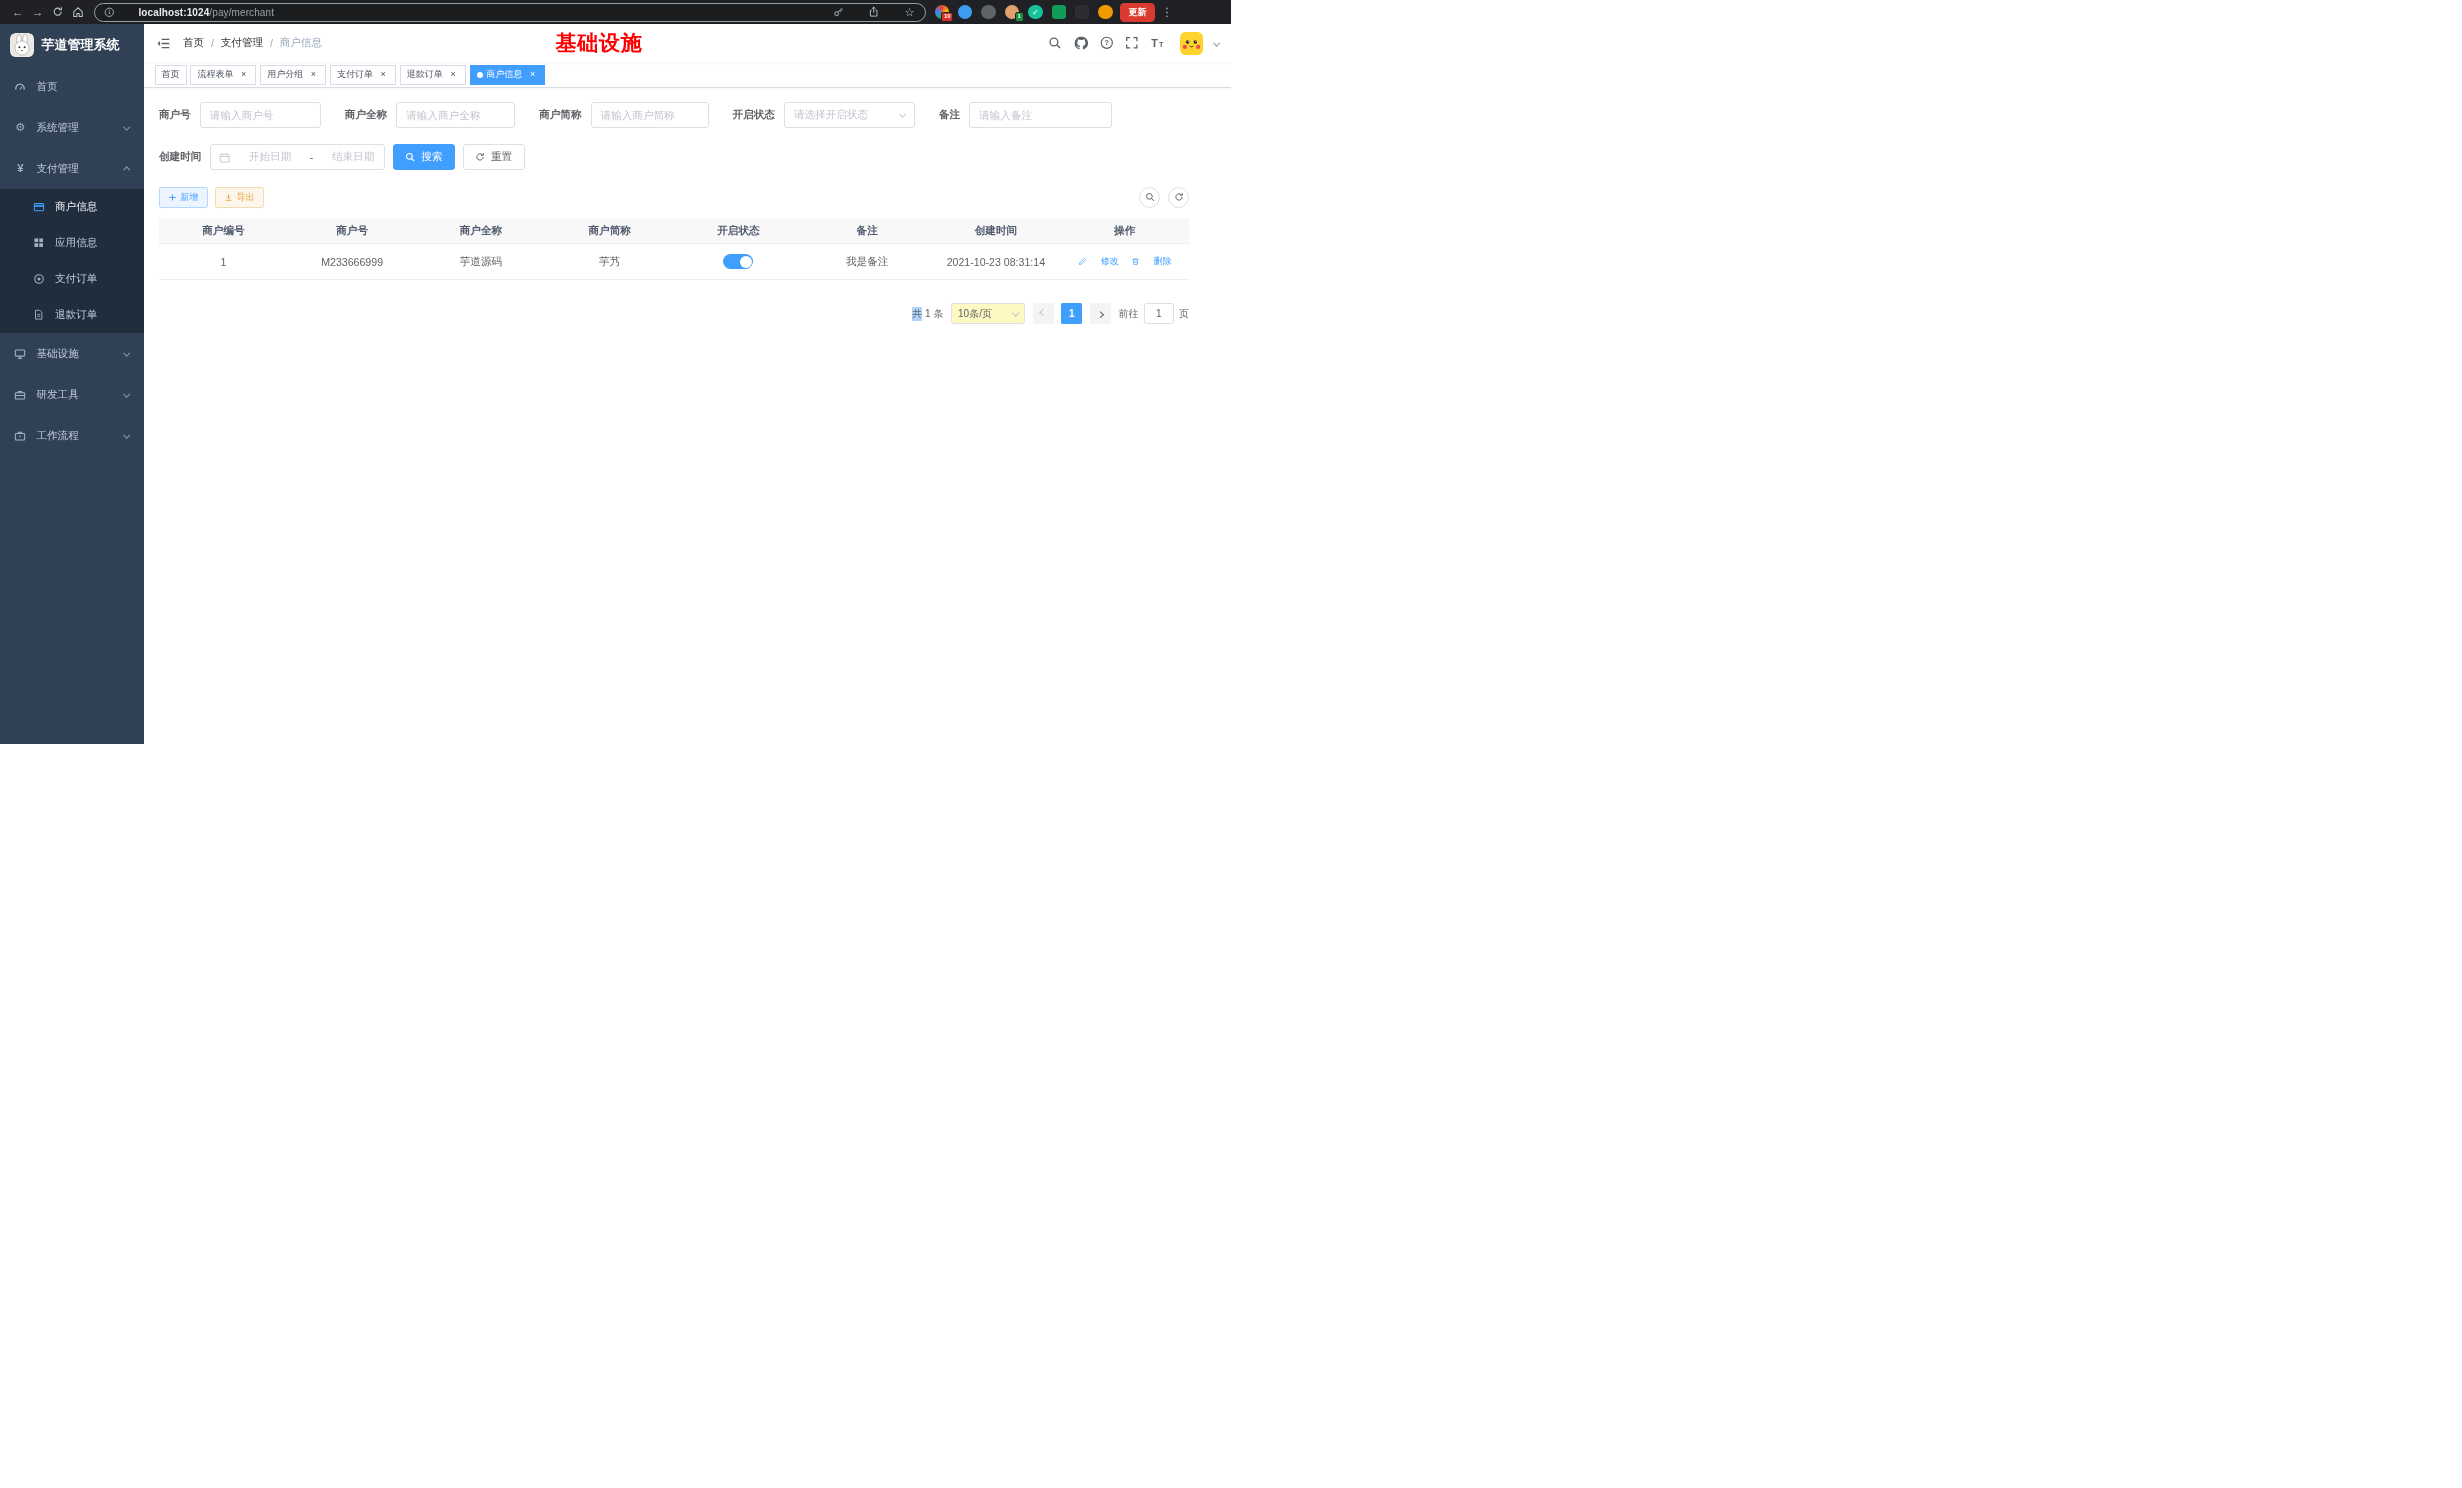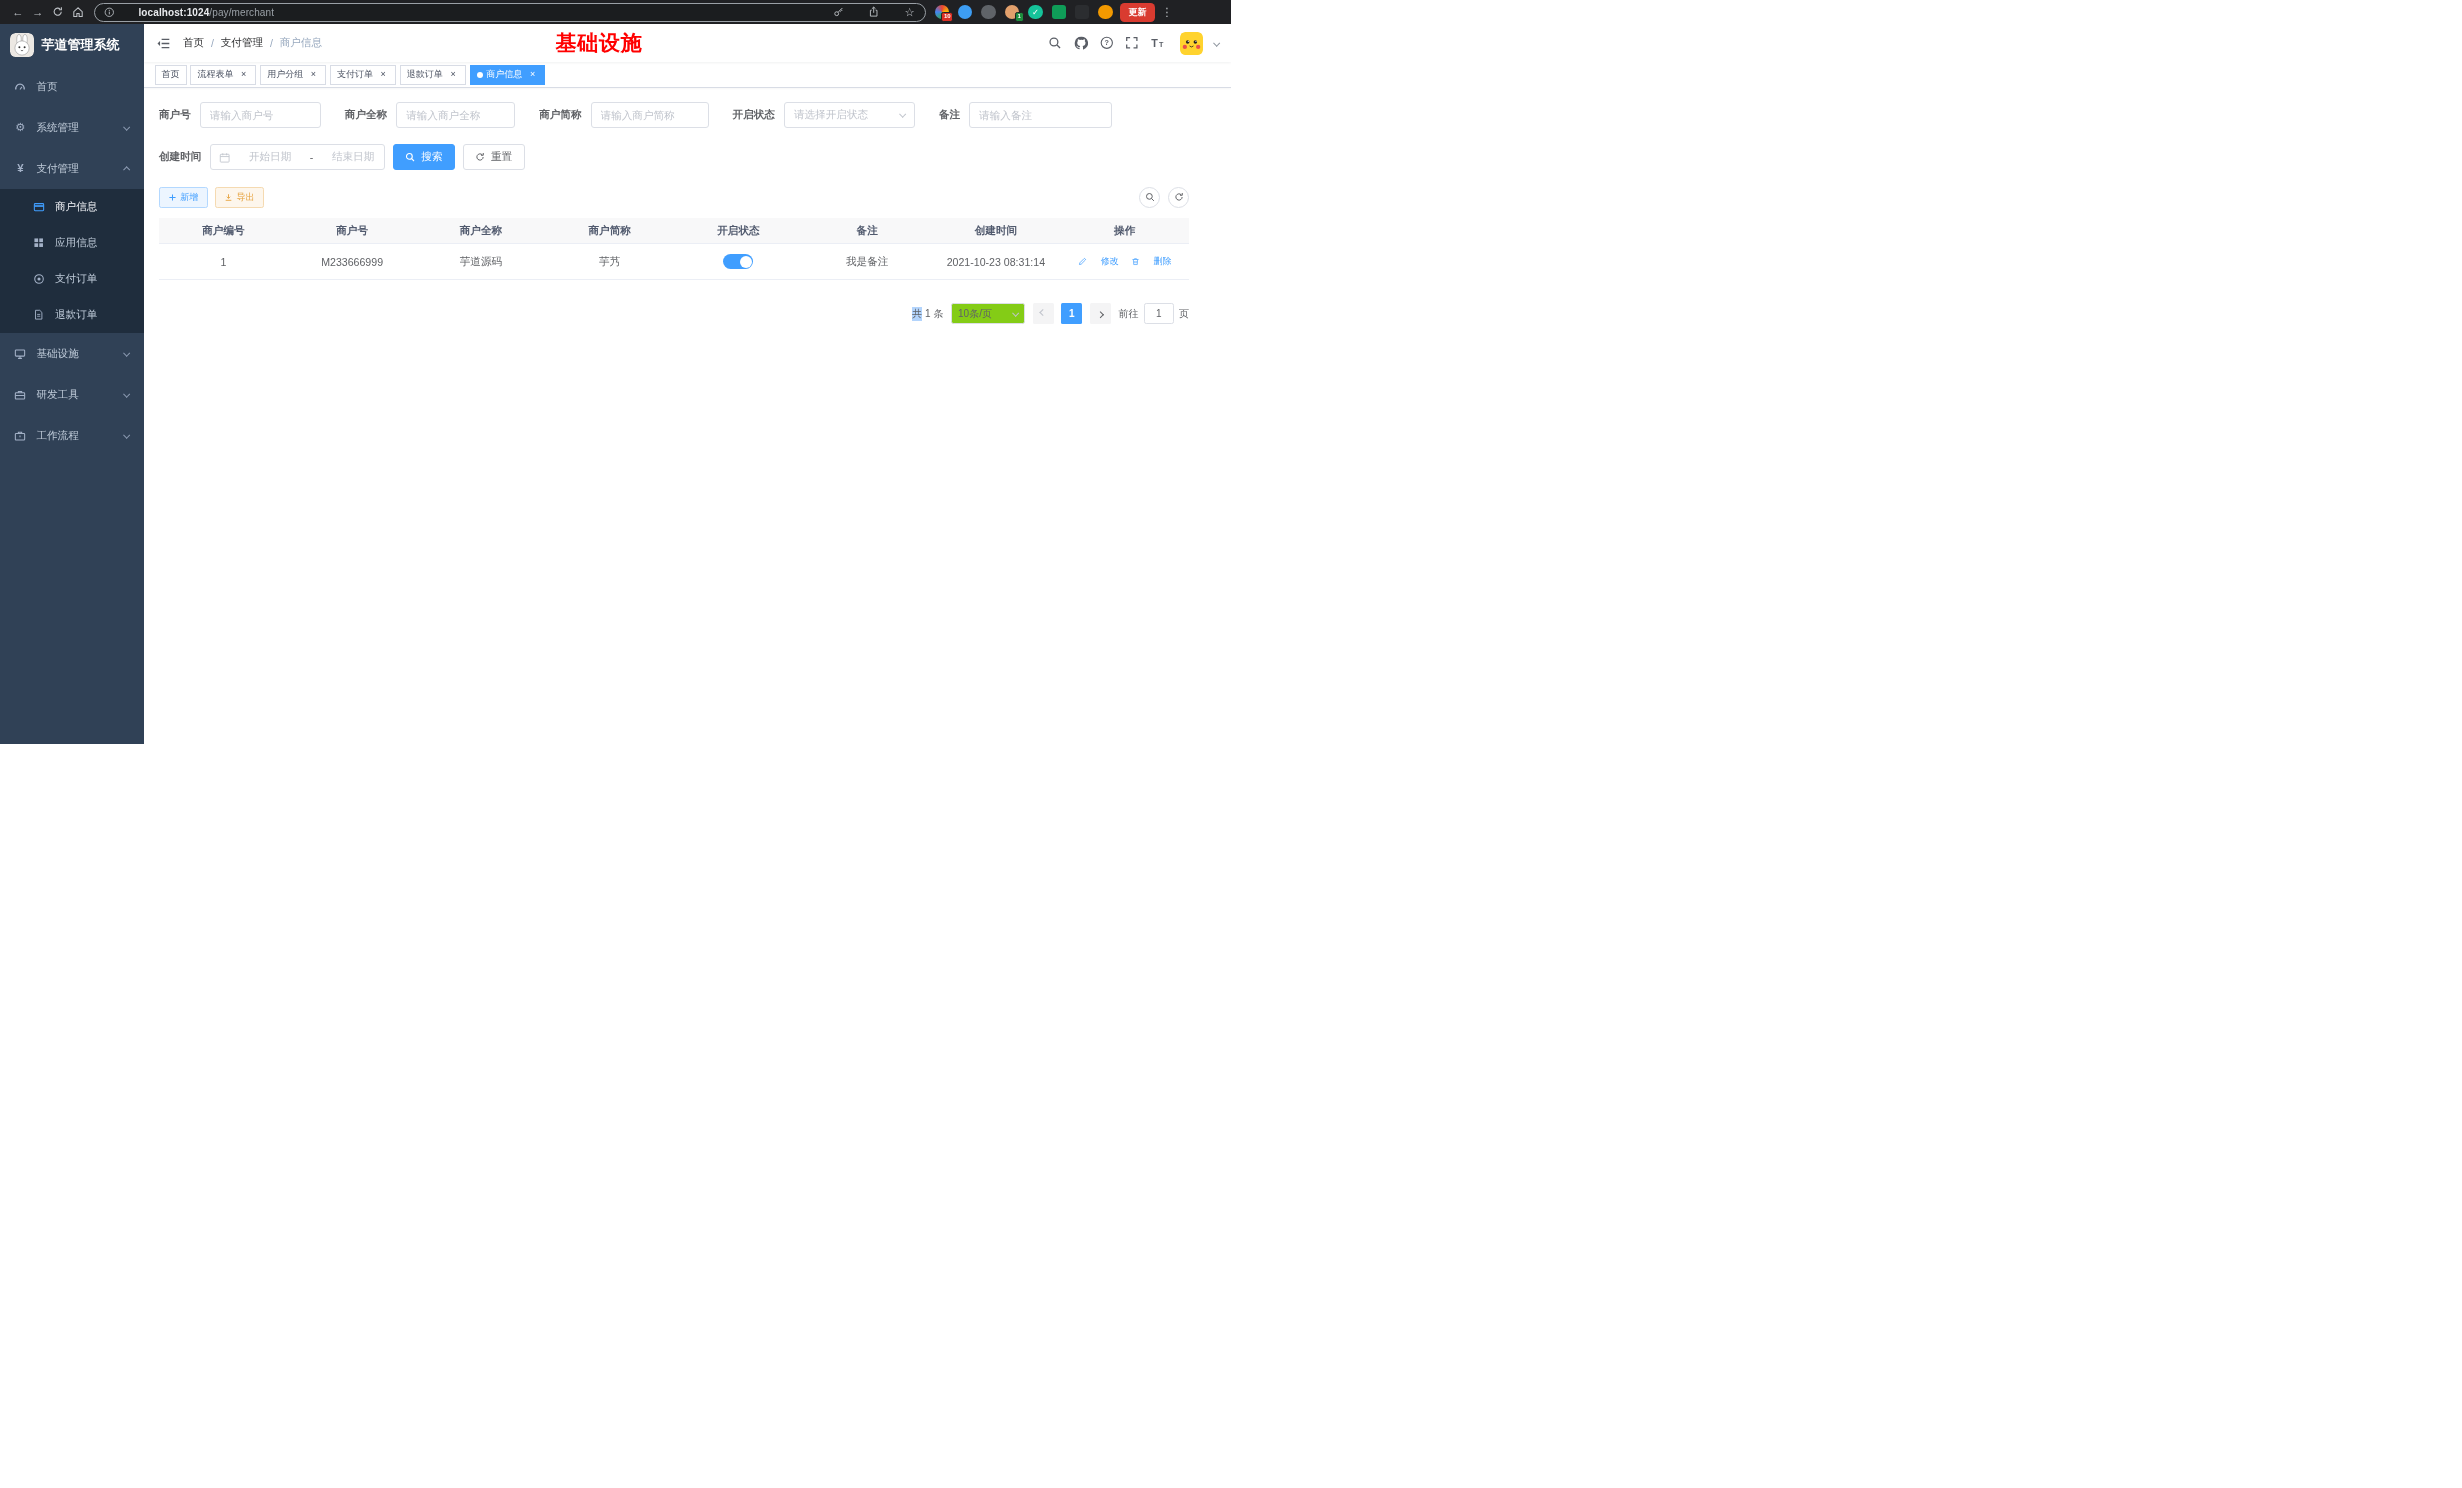--- a/index.html
+++ b/index.html
@@ -104,21 +104,21 @@
   .grid th{background:#f8f8f9;color:#515a6e;font-weight:600;font-size:10.6px;height:26px;border-bottom:0.8px solid #ebeef5;text-align:center;white-space:nowrap}
   .grid td{height:36px;font-size:10.6px;color:#606266;text-align:center;border-bottom:0.8px solid #ebeef5;white-space:nowrap}
   .switch{display:inline-block;width:30px;height:15px;border-radius:7.6px;background:#409EFF;position:relative;cursor:pointer;vertical-align:middle}
   .switch::after{content:"";position:absolute;width:12px;height:12px;border-radius:50%;background:#fff;top:1.5px;right:1.5px}
   .op-link{display:inline-flex;align-items:center;gap:14px;color:#409EFF;font-size:9px;margin:0 4.5px;cursor:pointer}
 
   
   .pagination{display:flex;align-items:center;justify-content:flex-end;margin-top:23px;gap:7.6px;font-size:10px;color:#606266}
   .pg-total{display:inline-flex;align-items:center;gap:3px}
   .hl{background:#b3d4fc}
-  .size-select{width:74px;height:21px;border:0.8px solid #dcdfe6;border-radius:2.3px;display:flex;align-items:center;justify-content:space-between;padding:0 6px;color:#606266;cursor:pointer;background:#84cc16}
+  .size-select{width:74px;height:21px;border:0.8px solid #dcdfe6;border-radius:2.3px;display:flex;align-items:center;justify-content:space-between;padding:0 6px;color:#606266;cursor:pointer;background:#fef9c3}
   .pg-btn{width:21px;height:21px;border-radius:1.5px;background:#f4f4f5;display:flex;align-items:center;justify-content:center;color:#606266;cursor:pointer}
   .pg-btn.disabled{color:#c0c4cc;cursor:not-allowed}
   .pg-num{width:21px;height:21px;border-radius:1.5px;background:#409EFF;color:#fff;display:flex;align-items:center;justify-content:center;font-weight:600;cursor:pointer;font-size:10px}
   .goto{display:flex;align-items:center;gap:5.3px}
   .goto input{width:30px;height:21px;border:0.8px solid #dcdfe6;border-radius:2.3px;text-align:center;font-size:10px;color:#606266;outline:none;font-family:inherit}
 </style>
 </head>
 <body>
 
 <div class="screen">

